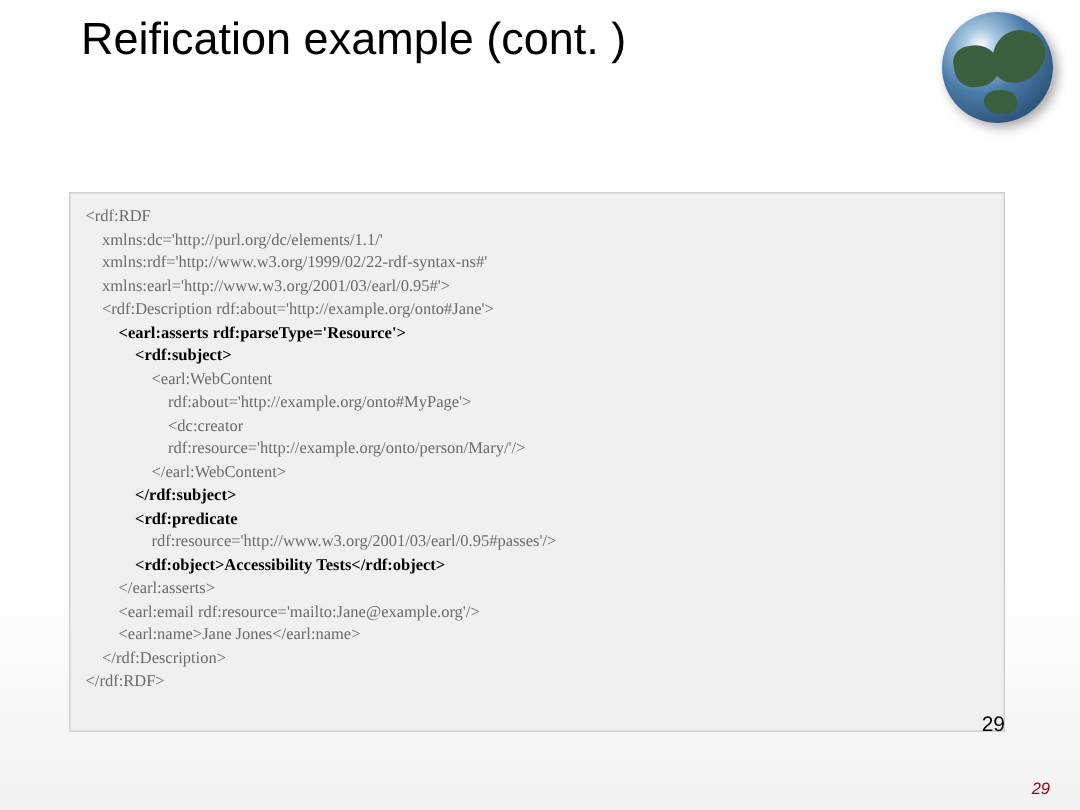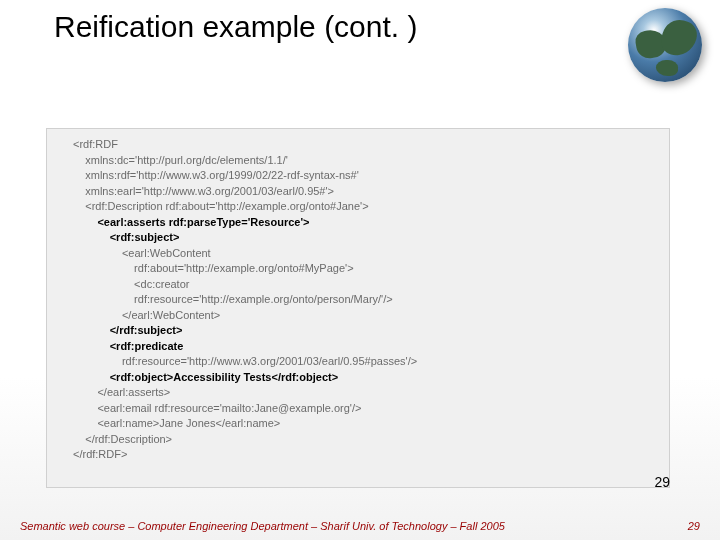--- a/index.html
+++ b/index.html
@@ -79,22 +79,22 @@
       content: '• ';
     }
     .code-box {
       position: absolute;
       top: 128px;
       left: 46px;
       width: 624px;
       height: 360px;
       background: #f0f0f0;
       border: 1px solid #d0d0d0;
-      padding: 8px 26px;
-      font-family: Liberation Sans, sans-serif;
+      padding: 8px 10px;
+      font-family: Liberation Serif, serif;
       font-size: 11px;
       line-height: 15.5px;
       color: #6b6b6b;
       white-space: pre;
       overflow: hidden;
     }
     .code-box b {
       color: #000;
       font-weight: bold;
     }
@@ -151,17 +151,16 @@
 <span>                rdf:resource='http://www.w3.org/2001/03/earl/0.95#passes'/&gt;</span>
 <b>            &lt;rdf:object&gt;Accessibility Tests&lt;/rdf:object&gt;</b>
 <span>        &lt;/earl:asserts&gt;
         &lt;earl:email rdf:resource='mailto:Jane@example.org'/&gt;
         &lt;earl:name&gt;Jane Jones&lt;/earl:name&gt;
     &lt;/rdf:Description&gt;
 &lt;/rdf:RDF&gt;</span></div>
 
   <div class="page-num-inner">29</div>
 
-  <div class="footer">Semantic web course – Computer Engineering Department – Sharif Univ. of Technology – Fall 2005</div>
 
   <div class="page-num-outer">29</div>
 
 </div>
 
 </body></html>

